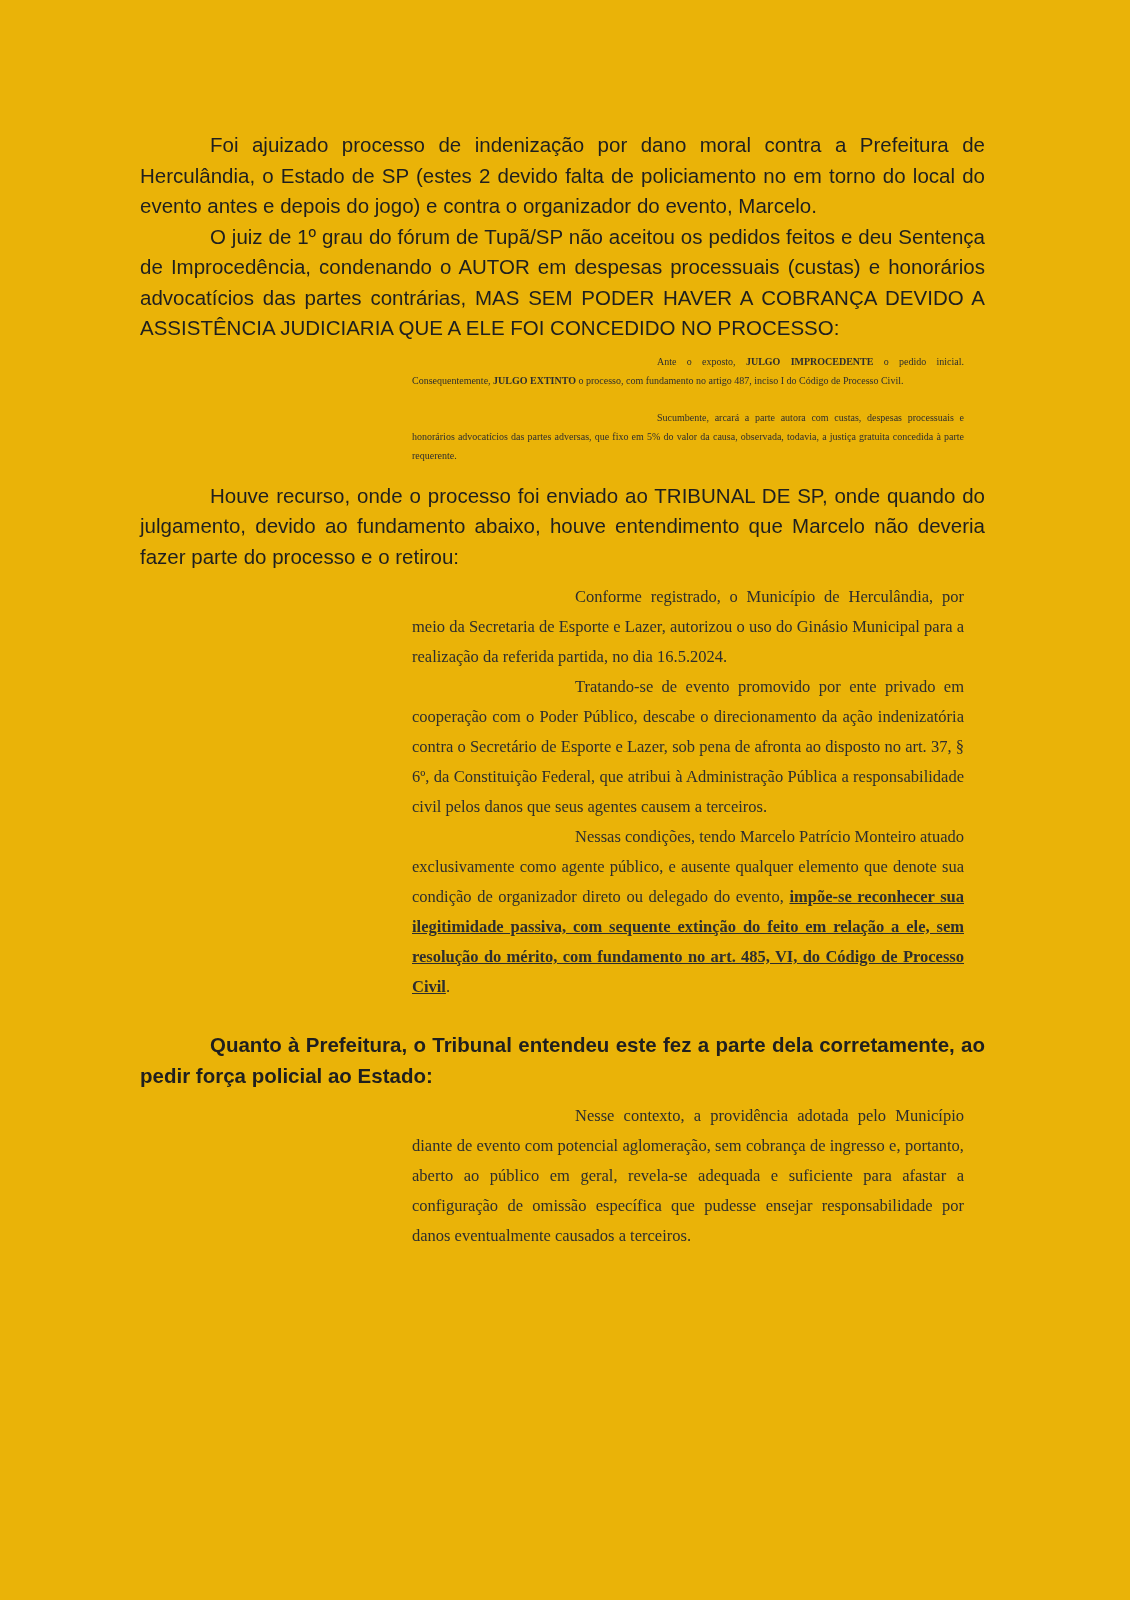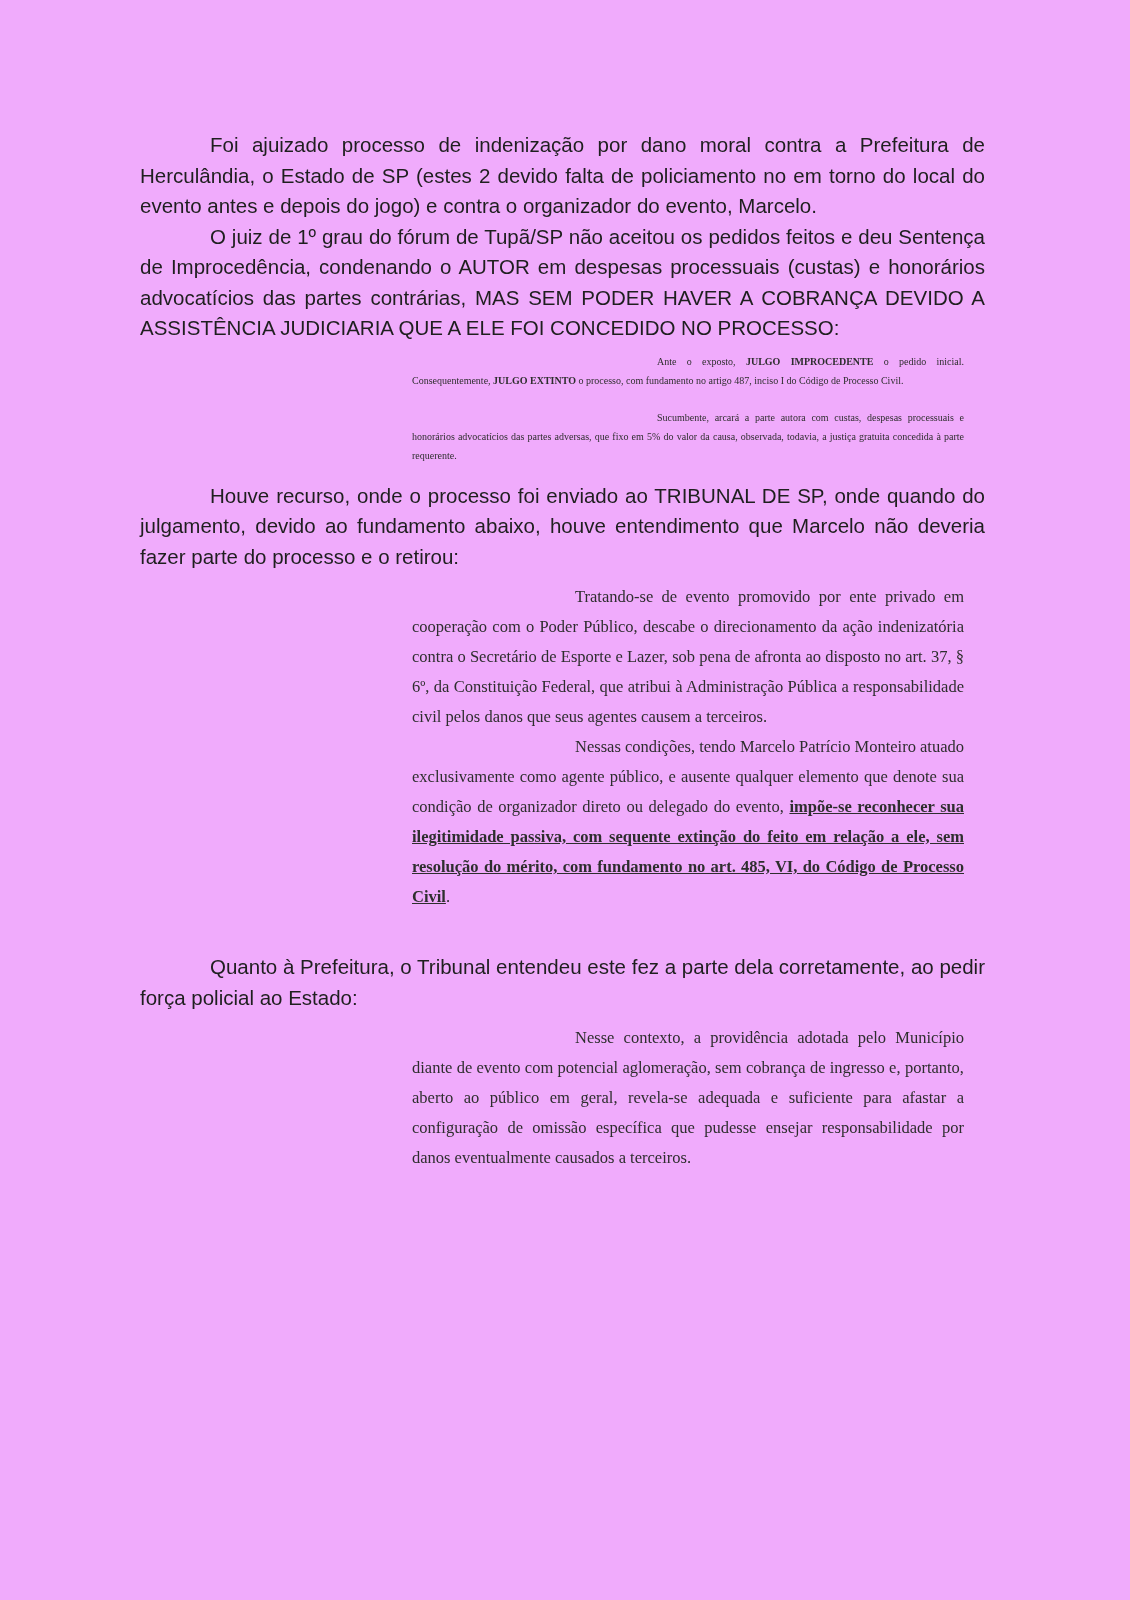--- a/index.html
+++ b/index.html
@@ -4,38 +4,38 @@
 <style>
   html, body {
     margin: 0;
     padding: 0;
     background: #ffffff;
   }
   .page {
     position: relative;
     width: 1130px;
     height: 1600px;
-    background: #f0abfc;
+    background: #eab308;
     box-sizing: border-box;
     padding: 130px 145px 0 140px;
     overflow: hidden;
   }
   
   .body-par {
     font-family: "Liberation Sans", "DejaVu Sans", sans-serif;
     font-size: 20.5px;
     line-height: 30.5px;
     color: #1f1f1f;
     text-align: justify;
     text-indent: 70px;
     margin: 0;
     width: 845px;
   }
   .body-par.gap-before { margin-top: 16px; }
-  .body-par.gap-before-lg { margin-top: 40px; }
+  .body-par.gap-before-lg { margin-top: 28px; font-weight: bold; }
 
   
   .quote-compact {
     margin: 8px 0 0 272px;
     width: 552px;
   }
   .quote-compact p {
     font-family: "Liberation Serif", "DejaVu Serif", serif;
     font-size: 10px;
     line-height: 19px;
@@ -73,20 +73,21 @@
   <p class="body-par">O juiz de 1º grau do fórum de Tupã/SP não aceitou os pedidos feitos e deu Sentença de Improcedência, condenando o AUTOR em despesas processuais (custas) e honorários advocatícios das partes contrárias, MAS SEM PODER HAVER A COBRANÇA DEVIDO A ASSISTÊNCIA JUDICIARIA QUE A ELE FOI CONCEDIDO NO PROCESSO:</p>
 
   <div class="quote-compact">
     <p><span>Ante o exposto, </span><span class="seg-bold">JULGO IMPROCEDENTE</span><span> o pedido inicial. Consequentemente, </span><span class="seg-bold">JULGO EXTINTO</span><span> o processo, com fundamento no artigo 487, inciso I do Código de Processo Civil.</span></p>
     <p>Sucumbente, arcará a parte autora com custas, despesas processuais e honorários advocatícios das partes adversas, que fixo em 5% do valor da causa, observada, todavia, a justiça gratuita concedida à parte requerente.</p>
   </div>
 
   <p class="body-par gap-before">Houve recurso, onde o processo foi enviado ao TRIBUNAL DE SP, onde quando do julgamento, devido ao fundamento abaixo, houve entendimento que Marcelo não deveria fazer parte do processo e o retirou:</p>
 
   <div class="quote-wide">
+    <p>Conforme registrado, o Município de Herculândia, por meio da Secretaria de Esporte e Lazer, autorizou o uso do Ginásio Municipal para a realização da referida partida, no dia 16.5.2024.</p>
     <p>Tratando-se de evento promovido por ente privado em cooperação com o Poder Público, descabe o direcionamento da ação indenizatória contra o Secretário de Esporte e Lazer, sob pena de afronta ao disposto no art. 37, § 6º, da Constituição Federal, que atribui à Administração Pública a responsabilidade civil pelos danos que seus agentes causem a terceiros.</p>
     <p><span>Nessas condições, tendo Marcelo Patrício Monteiro atuado exclusivamente como agente público, e ausente qualquer elemento que denote sua condição de organizador direto ou delegado do evento, </span><span class="seg-bold seg-underline">impõe-se reconhecer sua ilegitimidade passiva, com sequente extinção do feito em relação a ele, sem resolução do mérito, com fundamento no art. 485, VI, do Código de Processo Civil</span><span>.</span></p>
   </div>
 
   <p class="body-par gap-before-lg">Quanto à Prefeitura, o Tribunal entendeu este fez a parte dela corretamente, ao pedir força policial ao Estado:</p>
 
   <div class="quote-wide">
     <p>Nesse contexto, a providência adotada pelo Município diante de evento com potencial aglomeração, sem cobrança de ingresso e, portanto, aberto ao público em geral, revela-se adequada e suficiente para afastar a configuração de omissão específica que pudesse ensejar responsabilidade por danos eventualmente causados a terceiros.</p>
   </div>
 

